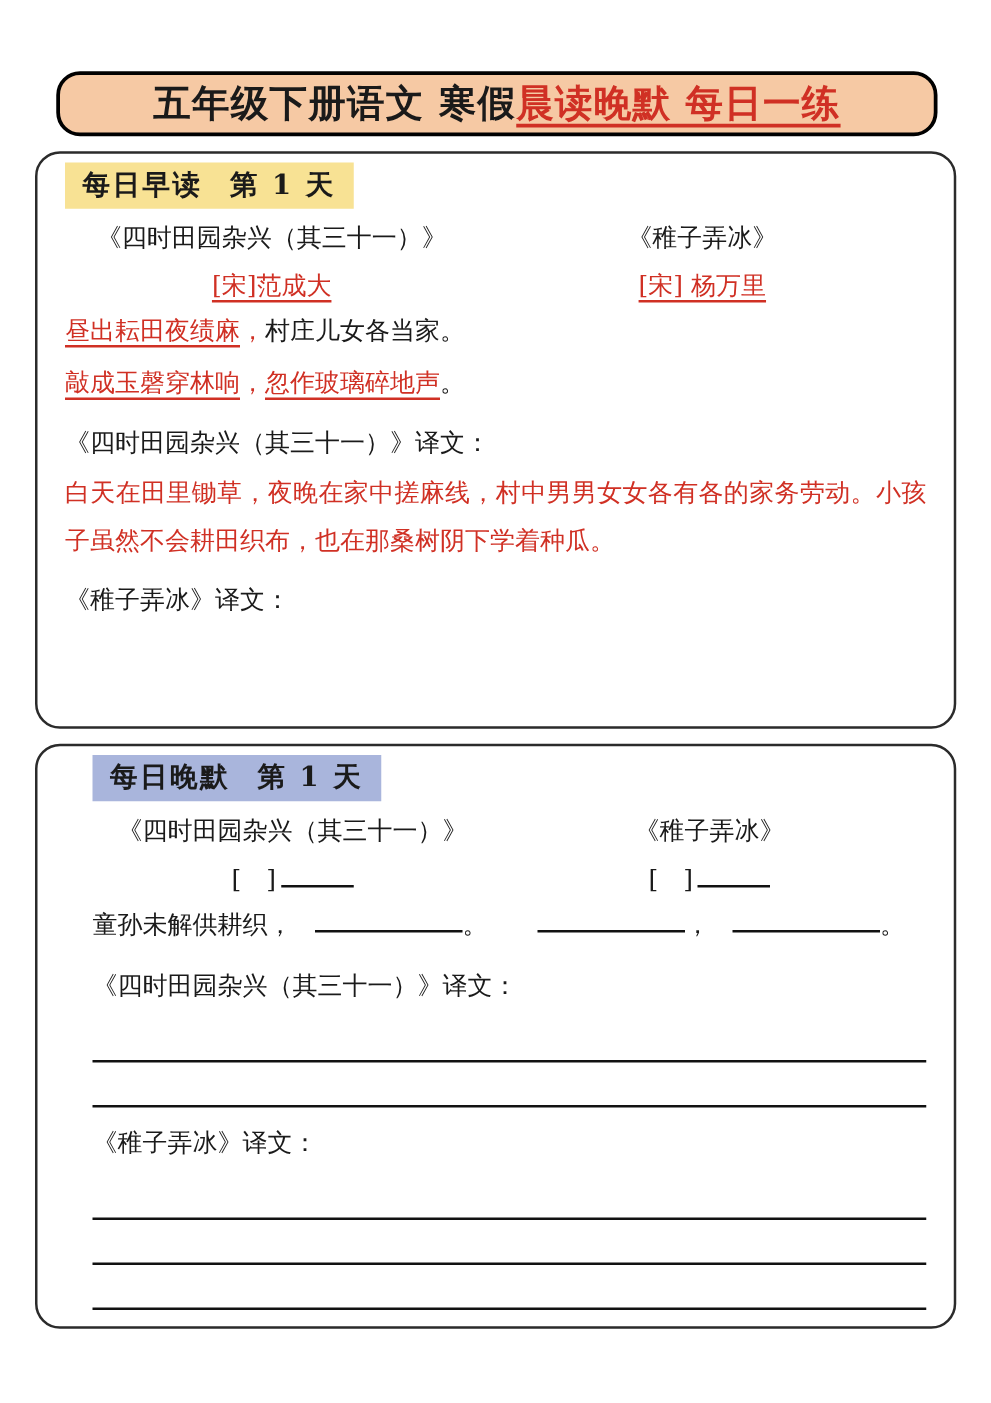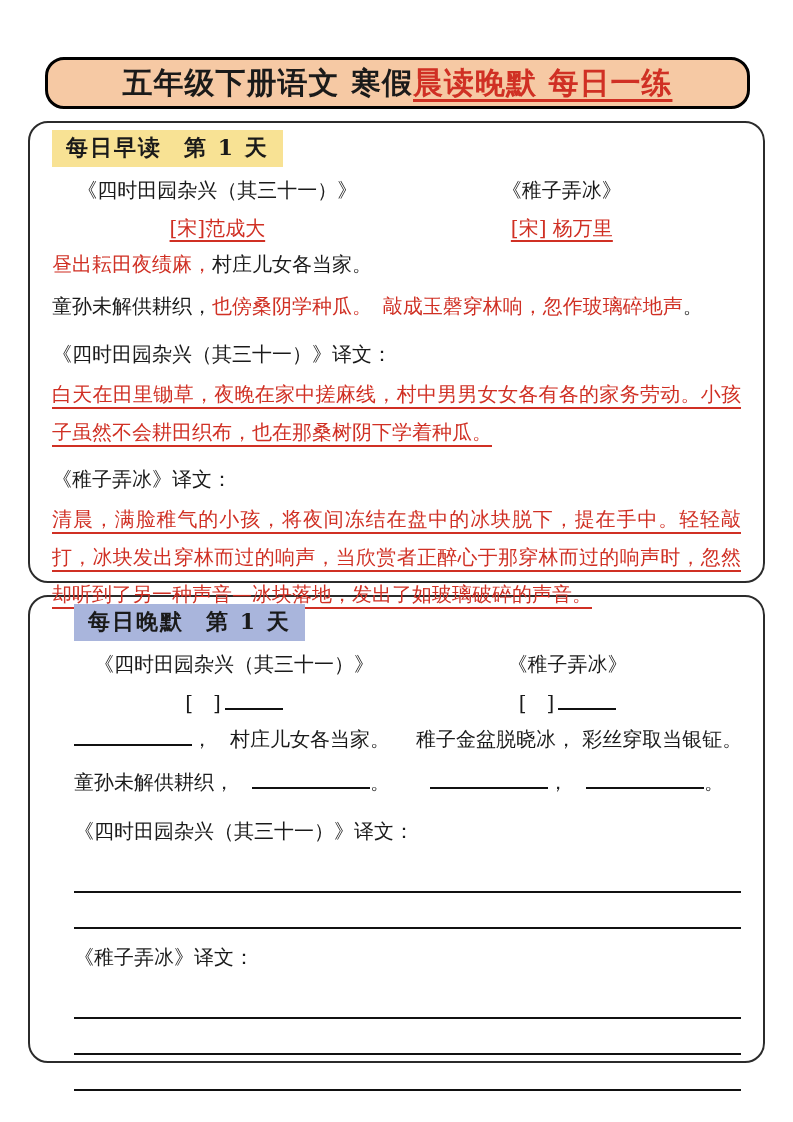--- a/index.html
+++ b/index.html
@@ -49,28 +49,28 @@
   .pt{font-size:20px;text-align:center;margin-top:8px;white-space:nowrap;}
   .author{
     font-size:20px;text-align:center;margin-top:11px;
     color:var(--red);
     text-decoration:underline;text-decoration-thickness:2px;text-underline-offset:5px;
   }
   .pline{font-size:20px;line-height:39px;white-space:nowrap;margin-top:3px;}
   .r{color:var(--red);}
   .ru{
     color:var(--red);
-    text-decoration-thickness:2px;text-underline-offset:5px;
+    text-decoration:underline;text-decoration-thickness:2px;text-underline-offset:5px;
   }
   
   .tlabel{font-size:20px;margin-top:15px;white-space:nowrap;}
   .ttext{
     font-size:20px;line-height:37.5px;margin-top:8px;
     color:var(--red);text-align:justify;
-    text-decoration:underline;text-decoration-thickness:2px;text-underline-offset:6px;
+    text-decoration-thickness:2px;text-underline-offset:6px;
   }
   
   .author-blank{font-size:20px;text-align:center;margin-top:12px;color:var(--ink);}
   .blank{
     display:inline-block;border-bottom:2px solid #111;
     height:20px;vertical-align:baseline;
   }
   .blank.author-w{width:58px;margin-left:4px;}
   .blank.w{width:118px;}
   .fline{font-size:20px;line-height:41px;white-space:nowrap;margin-top:2px;}
@@ -105,32 +105,28 @@
   </div>
 
   <div class="cols">
     <div class="pline">
       <span class="ru">昼出耘田夜绩麻</span><span class="r">，</span><span>村庄儿女各当家。</span>
     </div>
   </div>
 
   <div class="cols">
     <div class="pline">
-      <span>童孙未解供耕织，</span><span class="ru">也傍桑阴学种瓜。</span>
-    </div>
-    <div class="pline">
       <span class="ru">敲成玉磬穿林响</span><span class="r">，</span><span class="ru">忽作玻璃碎地声</span><span>。</span>
     </div>
   </div>
 
   <div class="tlabel">《四时田园杂兴（其三十一）》译文：</div>
   <div class="ttext">白天在田里锄草，夜晚在家中搓麻线，村中男男女女各有各的家务劳动。小孩子虽然不会耕田织布，也在那桑树阴下学着种瓜。</div>
 
   <div class="tlabel">《稚子弄冰》译文：</div>
-  <div class="ttext">清晨，满脸稚气的小孩，将夜间冻结在盘中的冰块脱下，提在手中。轻轻敲打，冰块发出穿林而过的响声，当欣赏者正醉心于那穿林而过的响声时，忽然却听到了另一种声音—冰块落地，发出了如玻璃破碎的声音。</div>
 </div>
 
 <div class="box evening">
   <div class="section-title">
     <span class="hl"><span>每日晚默</span><span class="day">第 1 天</span></span>
   </div>
 
   <div class="cols">
     <div class="pt">《四时田园杂兴（其三十一）》</div>
     <div class="pt">《稚子弄冰》</div>
@@ -138,23 +134,20 @@
 
   <div class="cols">
     <div class="author-blank">
       <span>[　]</span><span class="blank author-w"></span>
     </div>
     <div class="author-blank">
       <span>[　]</span><span class="blank author-w"></span>
     </div>
   </div>
 
-  <div class="fline">
-    <span class="blank w"></span><span>，</span><span class="gap18"></span><span>村庄儿女各当家。</span><span class="gap26"></span><span>稚子金盆脱晓冰， 彩丝穿取当银钲。</span>
-  </div>
 
   <div class="fline">
     <span>童孙未解供耕织，</span><span class="gap18"></span><span class="blank w"></span><span>。</span><span class="gap40"></span><span class="blank w"></span><span>，</span><span class="gap18"></span><span class="blank w"></span><span>。</span>
   </div>
 
   <div class="tlabel">《四时田园杂兴（其三十一）》译文：</div>
   <div class="wline mt46"></div>
   <div class="wline mt34"></div>
 
   <div class="tlabel">《稚子弄冰》译文：</div>

